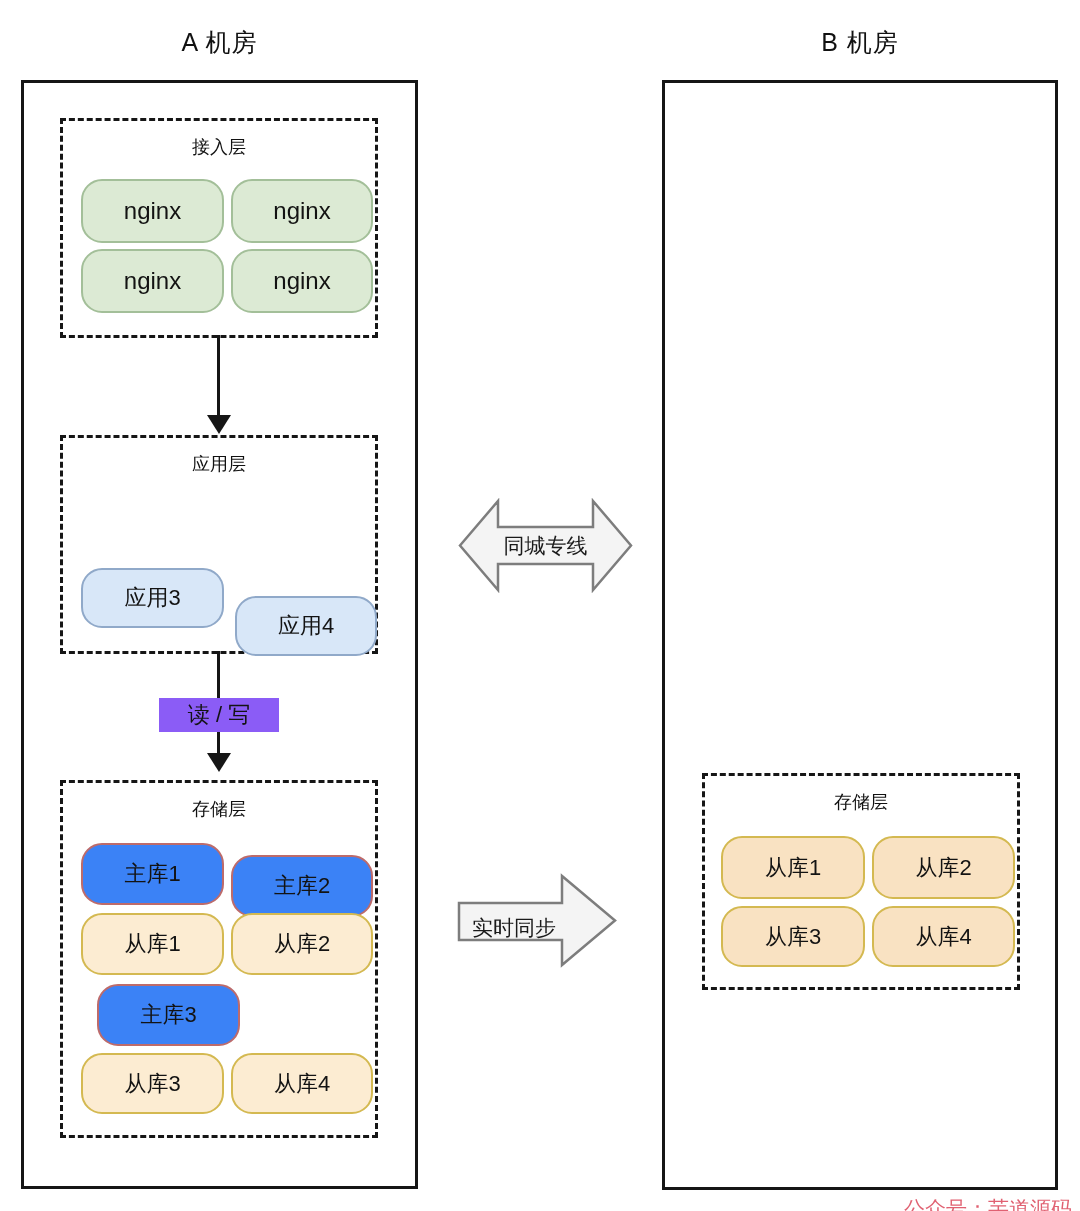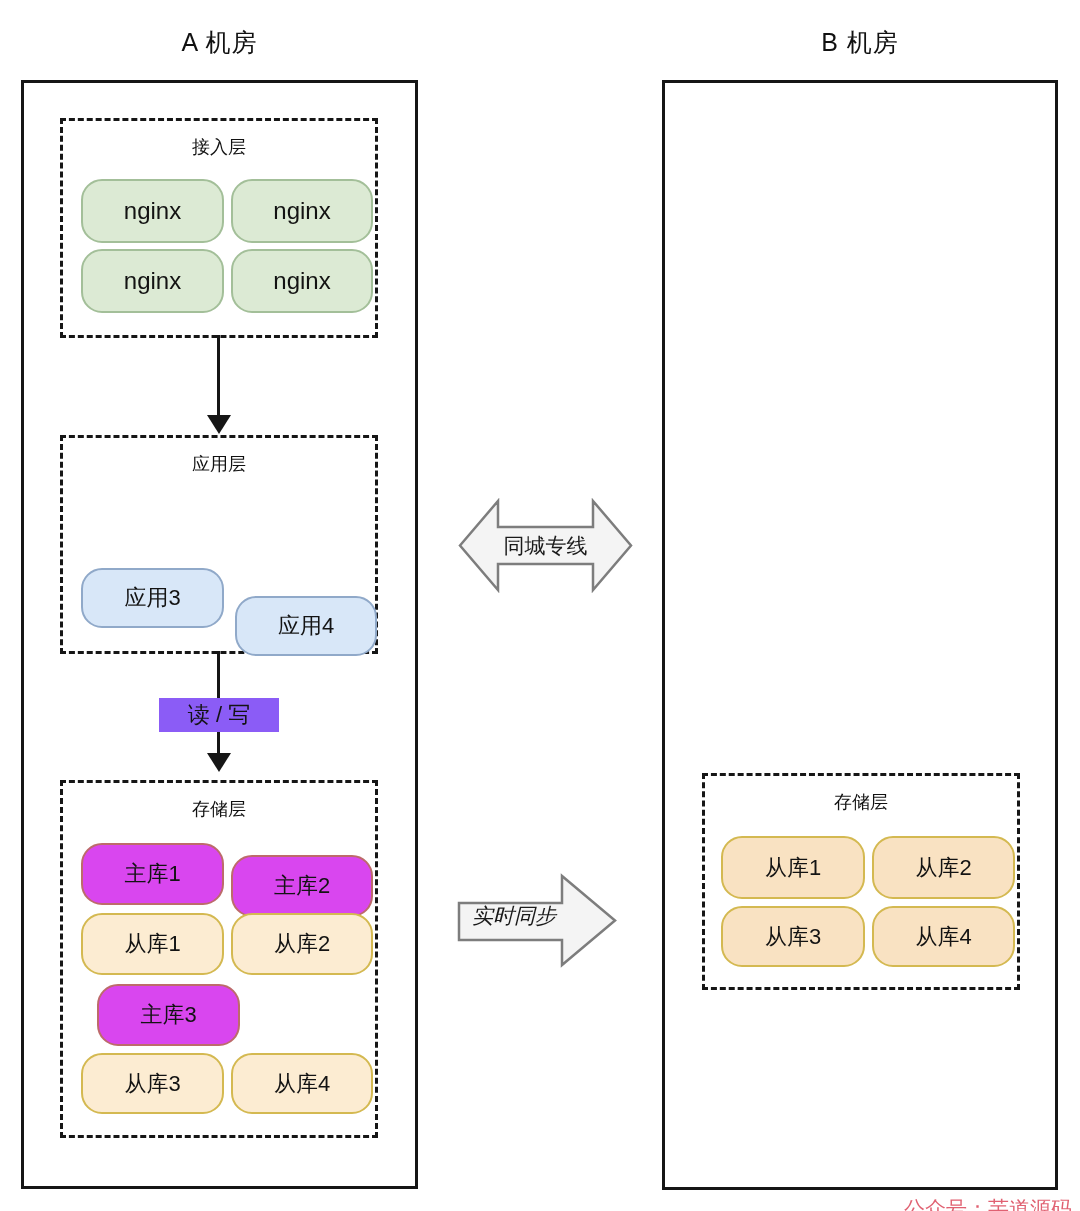--- a/index.html
+++ b/index.html
@@ -41,21 +41,21 @@
     position: absolute;
     border-radius: 21px;
     display: flex;
     align-items: center;
     justify-content: center;
     font-size: 22px;
     color: #131313;
   }
   .node-nginx   { background: #dcead4; border: 2px solid #a3bf99; font-size: 24px; }
   .node-app     { background: #d8e7f8; border: 2px solid #90a9c9; }
-  .node-master  { background: #d946ef; border: 2px solid #bd6b6b; }
+  .node-master  { background: #3b82f6; border: 2px solid #bd6b6b; }
   .node-slave   { background: #fcecd2; border: 2px solid #d4b951; }
   .node-slave-b { background: #f9e2c2; border: 2px solid #d4b951; }
   .vline {
     position: absolute;
     width: 3px;
     background: #161616;
   }
   .arrowhead-down {
     position: absolute;
     width: 0; height: 0;
@@ -148,18 +148,18 @@
     <svg width="175" height="95" viewBox="0 0 175 95">
       <polygon points="2,47.5 40,3 40,29 135,29 135,3 173,47.5 135,92 135,66 40,66 40,92" fill="#f4f4f4" stroke="#7d7d7d" stroke-width="2.5" stroke-linejoin="miter"></polygon>
     </svg>
     <div class="big-arrow-label" style="left:0; top:0; width:175px; height:95px;">同城专线</div>
   </div>
 
   <div class="big-arrow" style="left:457px; top:873px; width:161px; height:95px;">
     <svg width="161" height="95" viewBox="0 0 161 95">
       <polygon points="2,30 105,30 105,3 158,47.5 105,92 105,67 2,67" fill="#f4f4f4" stroke="#7d7d7d" stroke-width="2.5" stroke-linejoin="miter"></polygon>
     </svg>
-    <div class="big-arrow-label" style="left:2px; top:24px; width:110px; height:37px;font-style:italic;">实时同步</div>
+    <div class="big-arrow-label" style="left:2px; top:36px; width:110px; height:37px;">实时同步</div>
   </div>
 
   <div class="watermark" style="left:890px; top:1168px; width:182px;">公众号：芋道源码</div>
 
 </div>
 
 </body></html>

